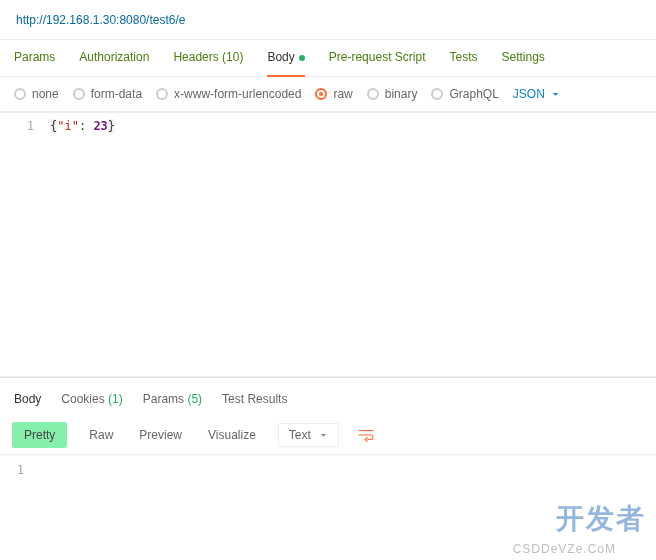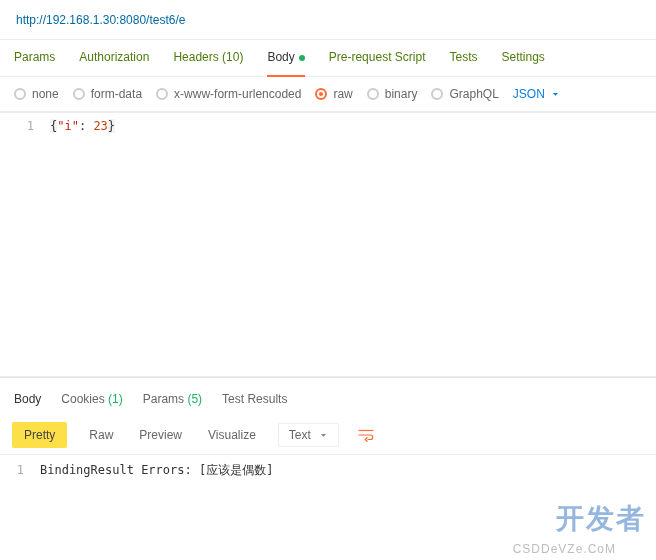--- a/index.html
+++ b/index.html
@@ -131,42 +131,42 @@
     .code {
       flex: 1;
       padding: 4px 6px;
       font-family: Consolas, monospace;
       line-height: 18px;
       color: #333;
     }
     .json-brace { color: #333; background: #f3f3f3; }
     .json-key { color: #c41a16; }
     .json-punct { color: #333; }
-    .json-num { color: #c2410c; }
+    .json-num { color: #701a75; font-weight: bold; }
     .response-divider {
       border-top: 1px solid #e3e3e3;
     }
     .response-tabs {
       display: flex;
       gap: 20px;
       padding: 14px 14px 10px 14px;
       font-size: 12px;
     }
     .rtab { color: #666; cursor: pointer; }
     .rtab.active { color: #333; font-weight: 500; }
     .count { color: #27ae60; }
     .resp-toolbar {
       display: flex;
       align-items: center;
       gap: 18px;
       padding: 6px 12px;
       font-size: 12px;
     }
     .pretty-btn {
-      background: #fde047;
+      background: #86efac;
       padding: 6px 12px;
       border-radius: 2px;
       color: #444;
     }
     .tb-item { color: #666; cursor: pointer; padding: 6px 4px; }
     .text-select {
       display: flex;
       align-items: center;
       gap: 8px;
       border: 1px solid #eee;
@@ -315,17 +315,16 @@
     <path d="M2 3h20"></path>
       <path d="M2 9h16a3 3 0 0 1 0 6h-4"></path>
       <path d="M14 12l-3 3 3 3"></path>
   </svg>
 </div>
 
 <div class="resp-body">
   <div class="gutter2">
     <div>1</div>
   </div>
-  <div class="content">BindingResult Errors: [应该是偶数]</div>
 </div>
 
 <div class="watermark1">开发者</div>
 <div class="watermark2">CSDDeVZe.CoM</div>
 
 </body></html>

